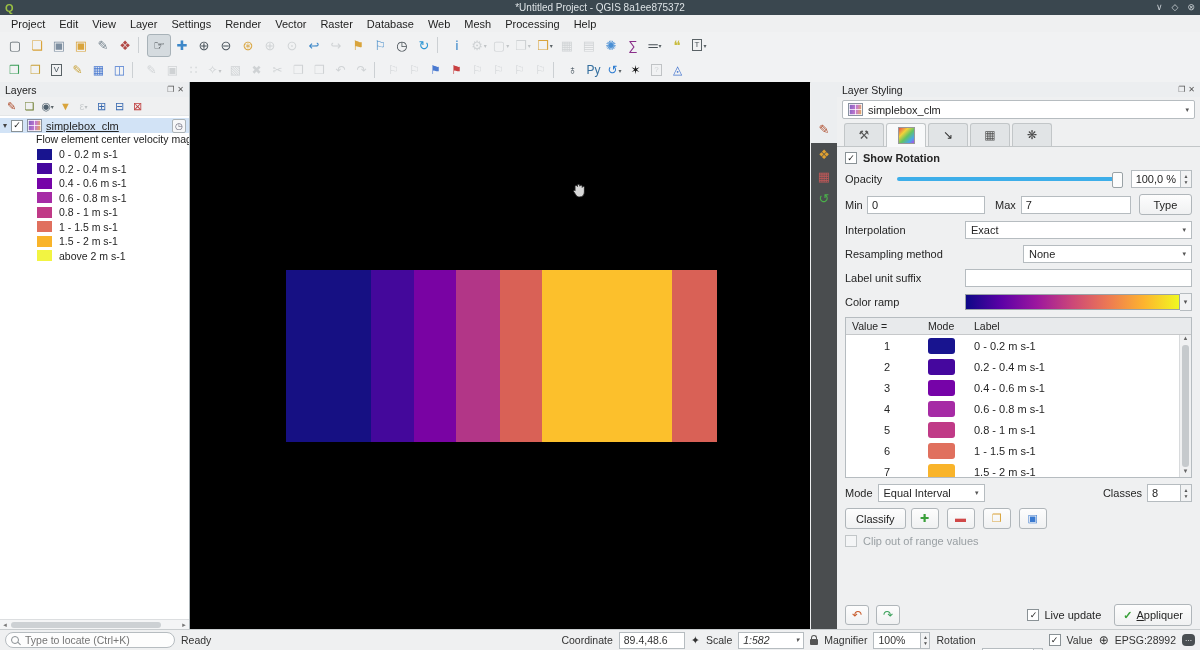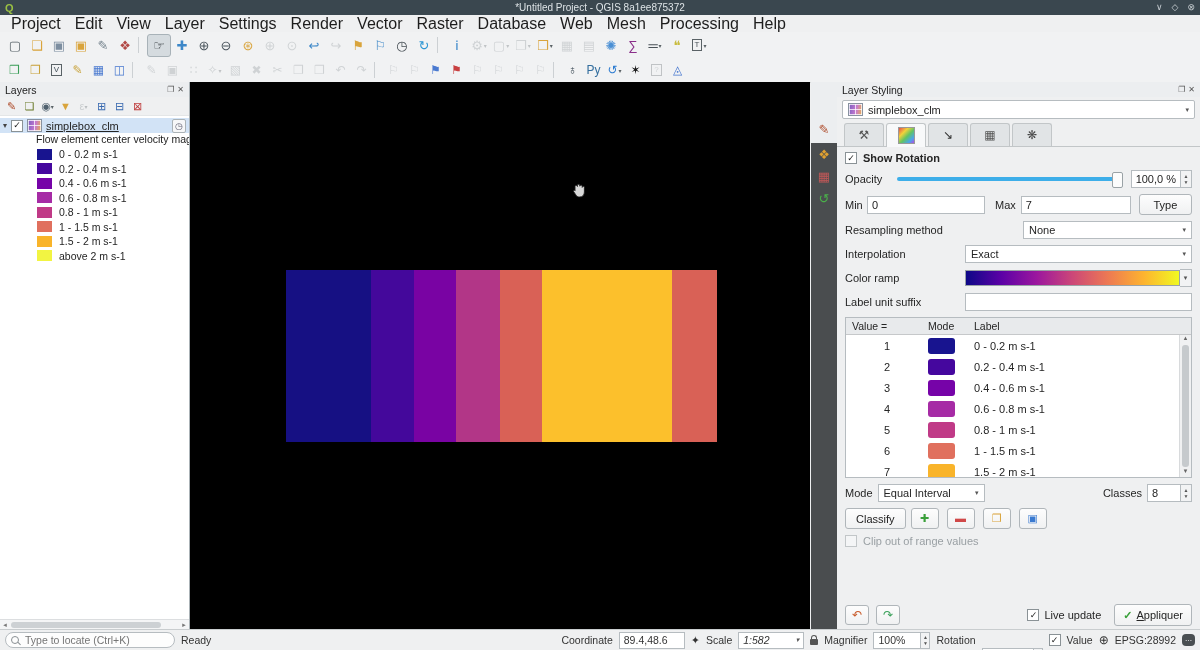--- a/index.html
+++ b/index.html
@@ -8,21 +8,21 @@
 
   
   .titlebar{position:absolute;top:0;left:0;right:0;height:15px;background:#3a474f;color:#dde3e6;display:flex;align-items:center;padding:0 5px;font-size:10px;}
   .app-logo{color:#9ac143;font-weight:bold;font-size:11px;margin-right:6px;}
   .win-title{position:absolute;left:0;right:0;text-align:center;pointer-events:none;}
   .win-btns{margin-left:auto;display:flex;gap:9px;z-index:2;}
   .win-btn{color:#c7ced2;font-size:9px;cursor:default;}
 
   
   .menubar{position:absolute;top:15px;left:0;right:0;height:17px;display:flex;align-items:center;padding-left:4px;background:#eff0f1;}
-  .menu-item{padding:1px 7px;font-size:16px;color:#1d1d1d;}
+  .menu-item{padding:1px 7px;font-size:11px;color:#1d1d1d;}
 
   
   .toolbar{position:absolute;left:0;right:0;display:flex;align-items:center;padding-left:4px;background:#f1f2f3;}
   .toolbar1{top:32px;height:26px;border-bottom:1px solid #e2e4e5;}
   .toolbar2{top:58px;height:24px;border-bottom:1px solid #d7d9da;}
   .tb-btn{width:22px;height:21px;display:flex;align-items:center;justify-content:center;font-size:13px;flex:none;}
   .toolbar2 .tb-btn{width:21px;font-size:12px;}
   .tb-btn.dd::after{content:"▾";font-size:6px;color:#5a6266;margin-left:1px;}
   .tb-btn.disabled{opacity:.32;}
   .tb-btn.pressed{background:#d5dbdf;border:1px solid #a8b2b8;border-radius:3px;}
@@ -670,44 +670,44 @@
 
       <div class="frow">
         <span style="width:24px;">Min</span>
         <input class="txt-input" style="width: 108px;" value="0">
         <span style="width:28px;margin-left:10px;">Max</span>
         <input class="txt-input" style="width: 100px;" value="7">
         <span class="btn" style="margin-left:8px;width:34px;">Type</span>
       </div>
 
       <div class="frow">
+        <span class="flabel">Interpolation</span>
+        <span class="select" style="flex:1;">
+          <span>Exact</span>
+          <span class="caret">▾</span>
+        </span>
+      </div>
+
+      <div class="frow">
         <span class="flabel-wide">Resampling method</span>
         <span class="select" style="flex:1;">
           <span>None</span>
           <span class="caret">▾</span>
         </span>
       </div>
 
       <div class="frow">
-        <span class="flabel">Interpolation</span>
-        <span class="select" style="flex:1;">
-          <span>Exact</span>
-          <span class="caret">▾</span>
-        </span>
+        <span class="flabel">Label unit suffix</span>
+        <input class="txt-input" style="flex: 1 1 0%;" value="">
       </div>
 
       <div class="frow">
         <span class="flabel">Color ramp</span>
         <span class="ramp" style="background: linear-gradient(90deg, rgb(13, 8, 135), rgb(92, 1, 166), rgb(156, 23, 158), rgb(204, 71, 120), rgb(237, 121, 83), rgb(253, 179, 47), rgb(240, 249, 33));"></span>
         <span class="ramp-dd">▾</span>
-      </div>
-
-      <div class="frow">
-        <span class="flabel">Label unit suffix</span>
-        <input class="txt-input" style="flex: 1 1 0%;" value="">
       </div>
 
       <div class="vtable">
         <div class="vt-head">
           <span class="vt-col-val">Value =</span>
           <span class="vt-col-color">Mode</span>
           <span class="vt-col-label">Label</span>
         </div>
         <div class="vt-rows">
 

